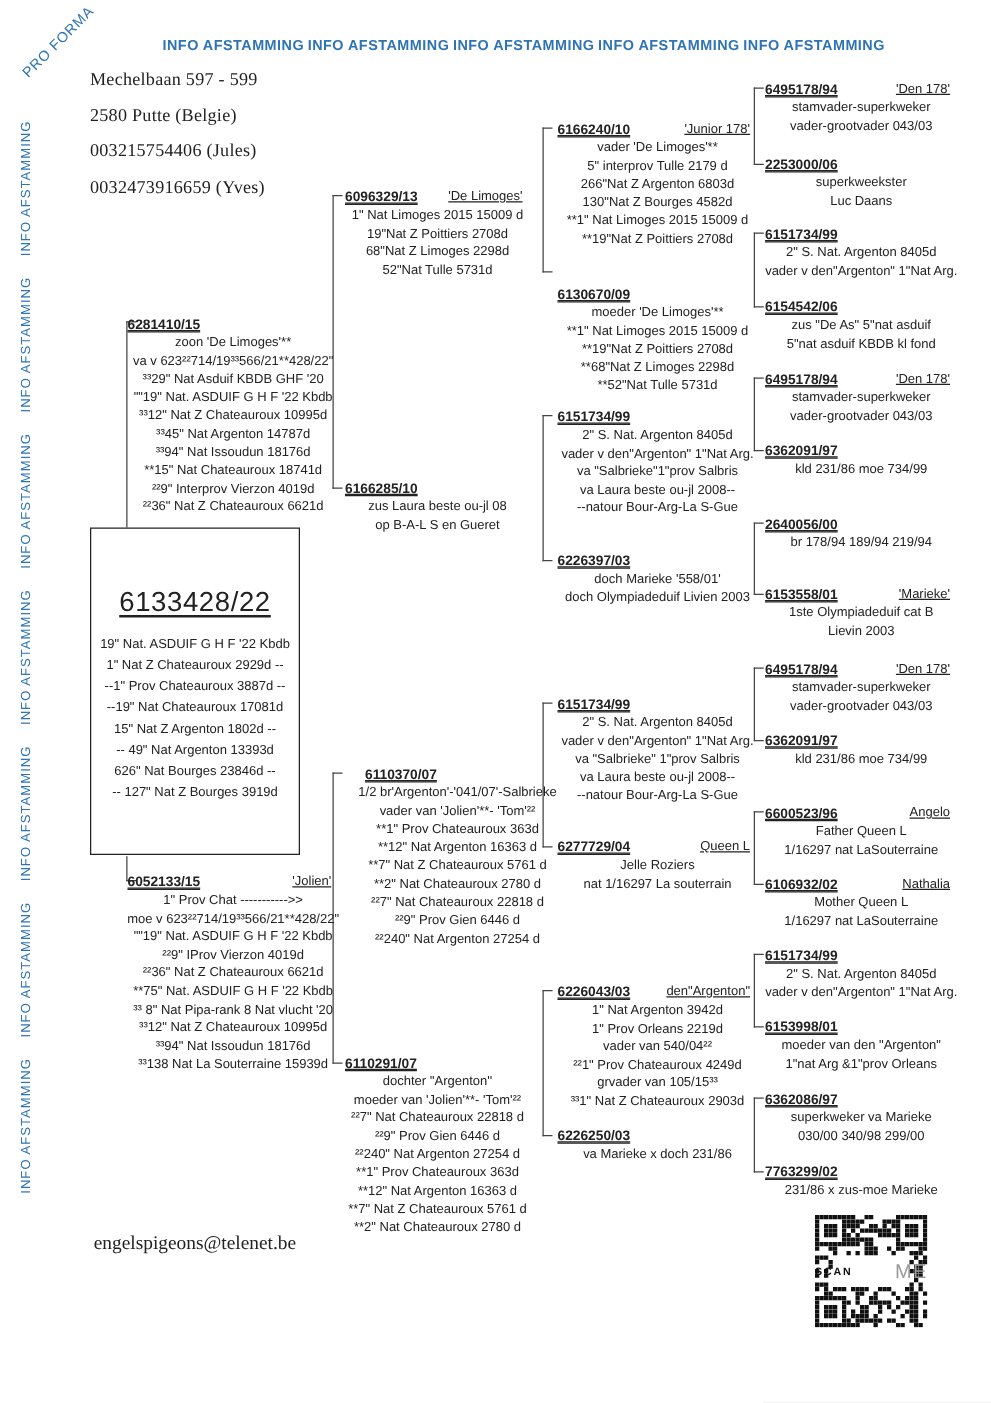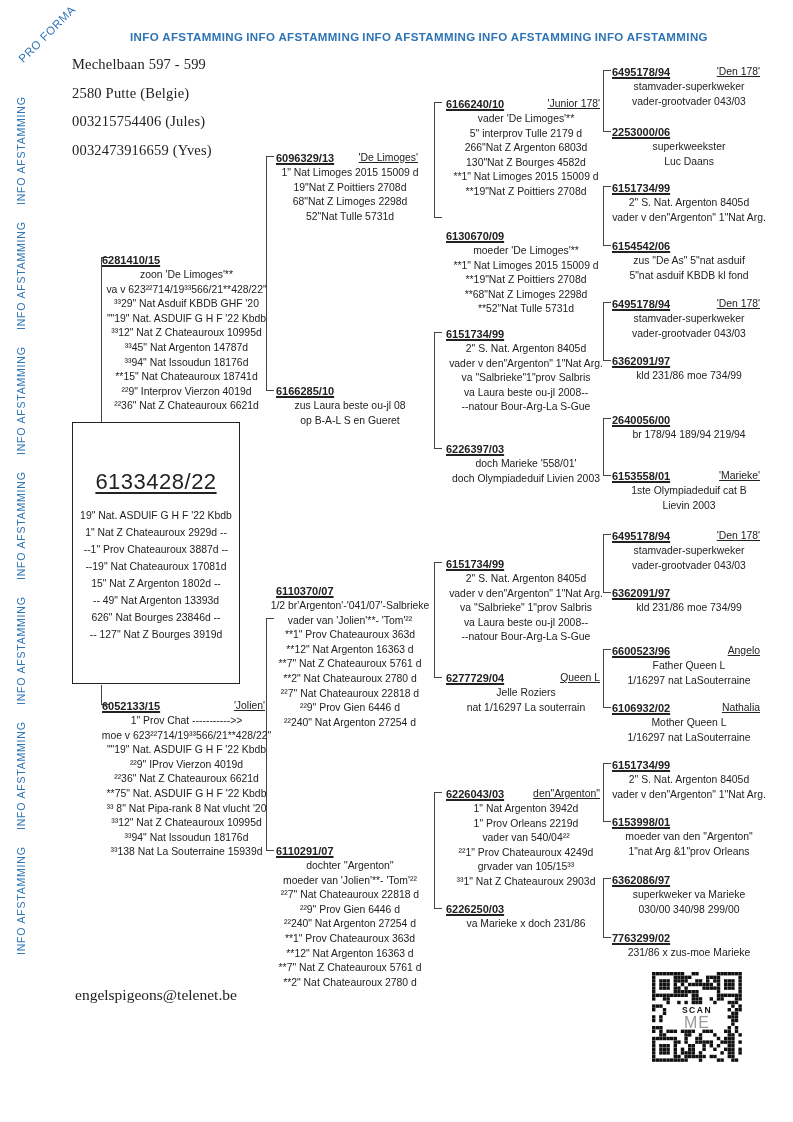--- a/index.html
+++ b/index.html
@@ -37,22 +37,22 @@
 
   .bracket{position:absolute;width:7px;border-left:1.1px solid #444;z-index:1;}
   .bracket.t{border-top:1.1px solid #444;}
   .bracket.b{border-bottom:1.1px solid #444;}
 
   .footer-email{position:absolute;left:75px;top:986px;font-family:"Liberation Serif",serif;font-size:15.5px;}
   .footer-site{position:absolute;left:75px;top:1056px;font-family:"Liberation Serif",serif;font-size:15.5px;}
 
   .qr{position:absolute;left:652px;top:972px;width:90px;height:94px;}
   .qr svg{display:block;}
-  .qr-label{position:absolute;left:0;top:0;width:90px;height:90px;display:flex;flex-direction:column;
-            align-items:center;justify-content:center;pointer-events:none;}
+  .qr-label{position:absolute;left:0;top:0;width:90px;height:90px;display:flex;flex-direction:row;
+            align-items:center;justify-content:space-between;pointer-events:none;}
   .qr-scan{font-size:8.5px;font-weight:bold;letter-spacing:1.5px;color:#111;line-height:10px;}
   .qr-me{font-size:16px;color:#9a9a9a;letter-spacing:1px;line-height:15px;}
 </style>
 </head>
 <body>
 
 <div class="page">
 
   <div class="watermark">PRO FORMA</div>
 
@@ -137,21 +137,21 @@
         <div class="pline">68"Nat Z Limoges 2298d</div>
         <div class="pline">52"Nat Tulle 5731d</div>
       </div>
       <div class="pigeon" style="left: 268px; top: 383px; width: 164px;">
         <div class="phead">
           <span class="ring">6166285/10</span>
         </div>
         <div class="pline">zus Laura beste ou-jl 08</div>
         <div class="pline">op B-A-L S en Gueret</div>
       </div>
-      <div class="pigeon" style="left: 268px; top: 583px; width: 164px;">
+      <div class="pigeon" style="left: 268px; top: 612px; width: 164px; padding-left: 16px;">
         <div class="phead">
           <span class="ring">6110370/07</span>
         </div>
         <div class="pline">1/2 br'Argenton'-'041/07'-Salbrieke</div>
         <div class="pline">vader van 'Jolien'**- 'Tom'²²</div>
         <div class="pline">**1" Prov Chateauroux 363d</div>
         <div class="pline">**12" Nat Argenton 16363 d</div>
         <div class="pline">**7" Nat Z Chateauroux 5761 d</div>
         <div class="pline">**2" Nat Chateauroux 2780 d</div>
         <div class="pline">²²7" Nat Chateauroux 22818 d</div>

